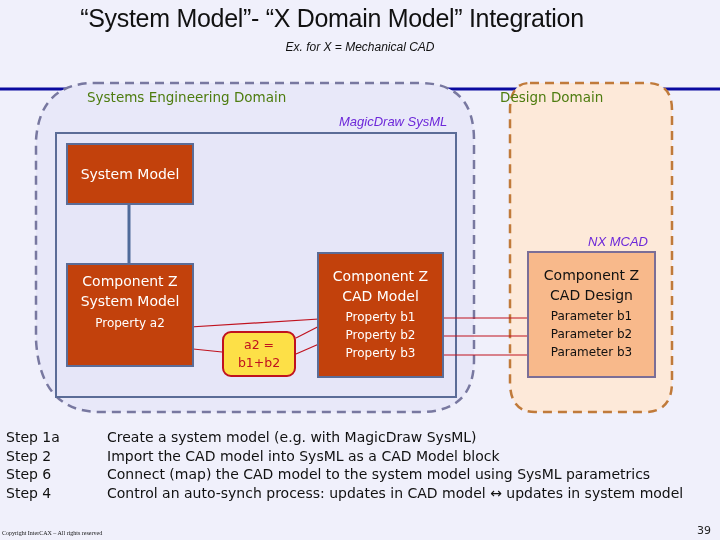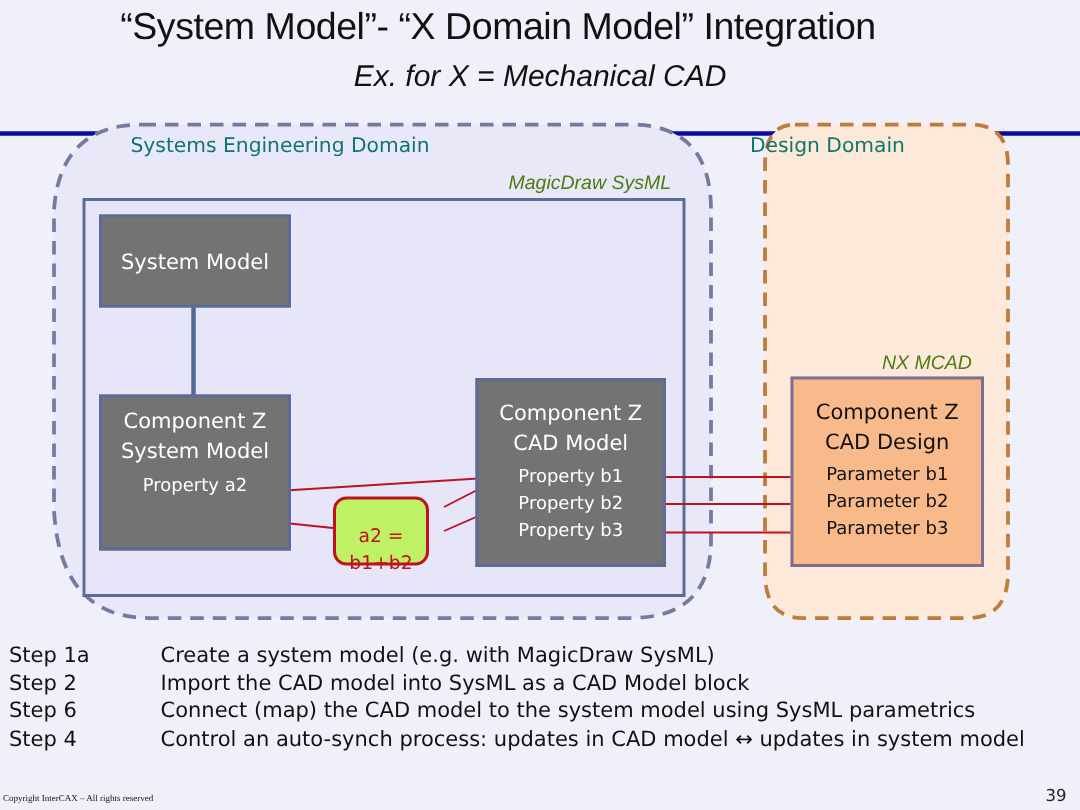--- a/index.html
+++ b/index.html
@@ -1,27 +1,27 @@
 <!DOCTYPE html>
 <html><head>
 <meta charset="utf-8">
 <style>
   html, body { margin:0; padding:0; }
   body { width:720px; height:540px; background:#f0f0fb; position:relative; overflow:hidden; font-family:"DejaVu Sans", sans-serif; }
   .abs { position:absolute; }
   #title { left:0; width:664px; top:4px; text-align:center; font-family:"Liberation Sans", sans-serif; font-size:25px; color:#111; letter-spacing:-0.3px; }
-  #subtitle { left:0; width:720px; top:40px; text-align:center; font-family:"Liberation Sans", sans-serif; font-style:italic; font-size:20px; color:#111; }
+  #subtitle { left:0; width:720px; top:40px; text-align:center; font-family:"Liberation Sans", sans-serif; font-style:italic; font-size:12px; color:#111; }
   svg#diagram { position:absolute; left:0; top:0; }
-  .lbl { font-family:"DejaVu Sans", sans-serif; color:#0f766e; font-size:13.5px; white-space:nowrap; }
-  .tool { font-family:"Liberation Sans", sans-serif; font-style:italic; font-size:13px; color:#4d7c0f; white-space:nowrap; }
-  .block { background:#737373; border:2px solid #5b6c97; box-sizing:border-box; color:#fff; text-align:center; font-family:"DejaVu Sans", sans-serif; }
+  .lbl { font-family:"DejaVu Sans", sans-serif; color:#4d7c0f; font-size:13.5px; white-space:nowrap; }
+  .tool { font-family:"Liberation Sans", sans-serif; font-style:italic; font-size:13px; color:#6d28d9; white-space:nowrap; }
+  .block { background:#c2410c; border:2px solid #5b6c97; box-sizing:border-box; color:#fff; text-align:center; font-family:"DejaVu Sans", sans-serif; }
   .block.orange { background:#f8b98b; border-color:#7b6e97; color:#111; }
   .block .head { font-size:14px; line-height:20px; }
   .block .prop { font-size:12px; line-height:18px; }
-  #formula { left:222px; top:331px; width:64px; height:46px; border:2.5px solid #c0121e; border-radius:9px; box-sizing:border-box; background:#bef264; color:#c0121e; font-size:12.5px; text-align:center; line-height:18px; padding-top:15px; }
+  #formula { left:222px; top:331px; width:74px; height:46px; border:2.5px solid #c0121e; border-radius:9px; box-sizing:border-box; background:#fde047; color:#c0121e; font-size:12.5px; text-align:center; line-height:18px; padding-top:3px; }
   .steps { left:6px; top:428px; font-family:"DejaVu Sans", sans-serif; font-size:14px; color:#111; }
   .step-row { display:flex; height:18.6px; line-height:18.6px; white-space:nowrap;gap:28px; }
   .step-id { width:73px; }
   #copyright { left:2px; top:530px; font-family:"Liberation Serif", serif; font-size:6px; color:#111; }
   #page-num { left:697px; top:524px; font-size:11px; color:#222; }
 </style>
 </head>
 <body>
 
 <div id="title" class="abs">“System Model”- “X Domain Model” Integration</div>

